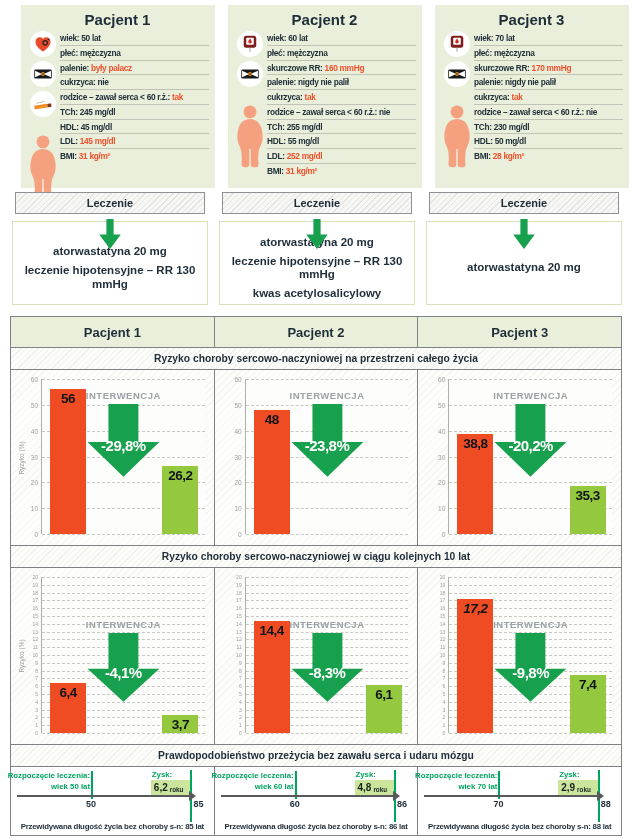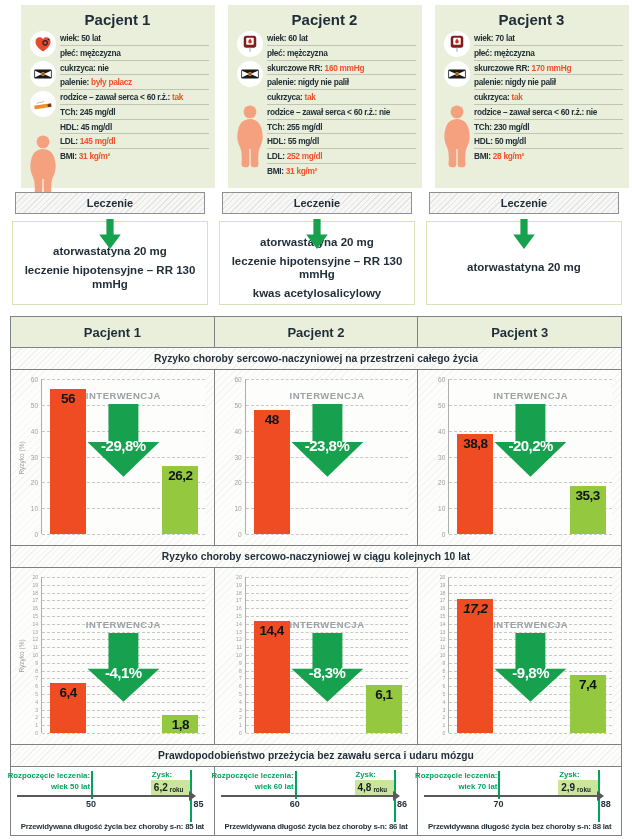--- a/index.html
+++ b/index.html
@@ -139,22 +139,22 @@
               </svg>
             </div>
             <svg class="body-svg" width="40" height="92" viewBox="0 0 56 96">
               <circle cx="28" cy="10" r="9" fill="#f5a07f"></circle>
               <path d="M28 20c-8 0-14 5-16 13-1.6 6.4-2.5 12-1 18 1.6 6.6 4.5 9.4 5 15.4l.5 7c.2 3 0 5-.3 8-.4 4 .8 6 3.8 6h3.5c2.5 0 3.5-1.7 3.5-4.5V62h2v21c0 2.8 1 4.5 3.5 4.5H36c3 0 4.2-2 3.8-6-.3-3-.5-5-.3-8l.5-7c.5-6 3.4-8.8 5-15.4 1.5-6 .6-11.6-1-18-2-8-8-13-16-13z" fill="#f5a07f"></path>
             </svg>
           </div>
         <div class="details">
             <div class="detail-row"><span class="dlabel">wiek: </span><span class="dvalue">50 lat</span></div>
             <div class="detail-row"><span class="dlabel">płeć: </span><span class="dvalue">mężczyzna</span></div>
+            <div class="detail-row"><span class="dlabel">palenie: </span><span class="dvalue hl">były palacz</span></div>
             <div class="detail-row"><span class="dlabel">cukrzyca: </span><span class="dvalue">nie</span></div>
-            <div class="detail-row"><span class="dlabel">palenie: </span><span class="dvalue hl">były palacz</span></div>
             <div class="detail-row"><span class="dlabel">rodzice – zawał serca &lt; 60 r.ż.: </span><span class="dvalue hl">tak</span></div>
             <div class="detail-row"><span class="dlabel">TCh: </span><span class="dvalue">245 mg/dl</span></div>
             <div class="detail-row"><span class="dlabel">HDL: </span><span class="dvalue">45 mg/dl</span></div>
             <div class="detail-row"><span class="dlabel">LDL: </span><span class="dvalue hl">145 mg/dl</span></div>
             <div class="detail-row"><span class="dlabel">BMI: </span><span class="dvalue hl">31 kg/m²</span></div>
           </div>
       </div>
     </div>
     <div class="patient-card">
       <div class="card-header">Pacjent 2</div>
@@ -430,21 +430,21 @@
                 <div class="bar-label">6,4</div>
               </div>
               <div class="arrow-wrap">
                 <svg viewBox="0 0 100 100" preserveAspectRatio="none">
                   <polygon points="30,0 70,0 70,52 98,52 50,100 2,52 30,52" fill="#17a04e"></polygon>
                 </svg>
                 <div class="interwencja">INTERWENCJA</div>
                 <div class="chg">-4,1%</div>
               </div>
               <div class="bar after" style="height: 11.5%;">
-                <div class="bar-label">1,8</div>
+                <div class="bar-label">3,7</div>
               </div>
             </div>
           </div>
       </div>
       <div class="chart-cell">
         <div class="chart">
             <div class="plot">
               <div class="gridline" style="top: 100%;"></div>
               <div class="ytick" style="top: 100%;">0</div>
               <div class="gridline" style="top: 95%;"></div>

